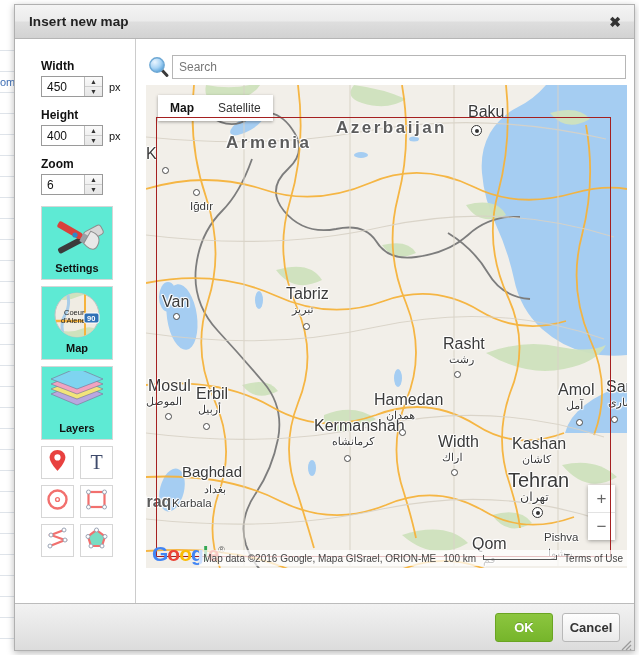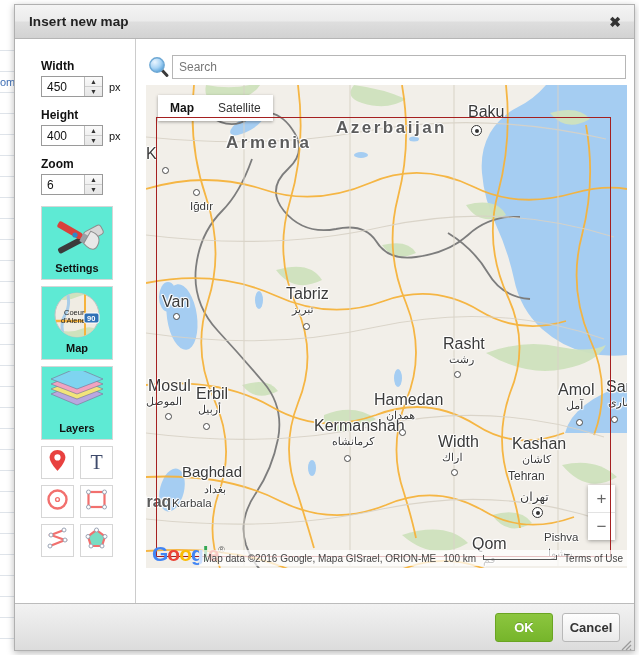--- a/index.html
+++ b/index.html
@@ -527,21 +527,21 @@
         <div class="citydot" style="left:57px;top:338px;"></div>
 
         <div class="maplabel lbl-city" style="left:412px;top:296px;">Amol</div>
         <div class="maplabel lbl-ar" style="left:420px;top:314px;">آمل</div>
         <div class="citydot" style="left:430px;top:334px;"></div>
 
         <div class="maplabel lbl-city" style="left:460px;top:293px;">Sari</div>
         <div class="maplabel lbl-ar" style="left:462px;top:311px;">ساری</div>
         <div class="citydot" style="left:465px;top:331px;"></div>
 
-        <div class="maplabel lbl-city" style="left:362px;top:384px;font-size:12px;">Tehran</div>
+        <div class="maplabel lbl-city" style="left:362px;top:384px;font-size:20px;">Tehran</div>
         <div class="maplabel lbl-ar" style="left:374px;top:404px;font-size:12.5px;">تهران</div>
         <div class="capdot" style="left:386px;top:422px;"></div>
 
         <div class="maplabel lbl-city-sm" style="left:398px;top:446px;">Pishva</div>
         <div class="maplabel lbl-ar" style="left:402px;top:462px;">پیشوا</div>
 
         <div class="maplabel lbl-city" style="left:326px;top:450px;">Qom</div>
         <div class="maplabel lbl-ar" style="left:337px;top:468px;">قم</div>
 
         <div class="maplabel lbl-city" style="left:168px;top:332px;">Kermanshah</div>

